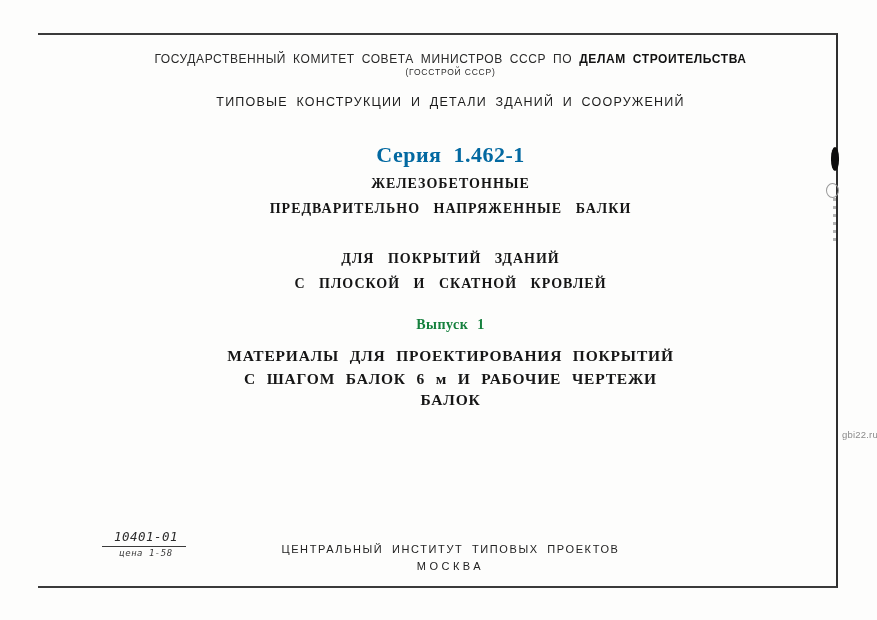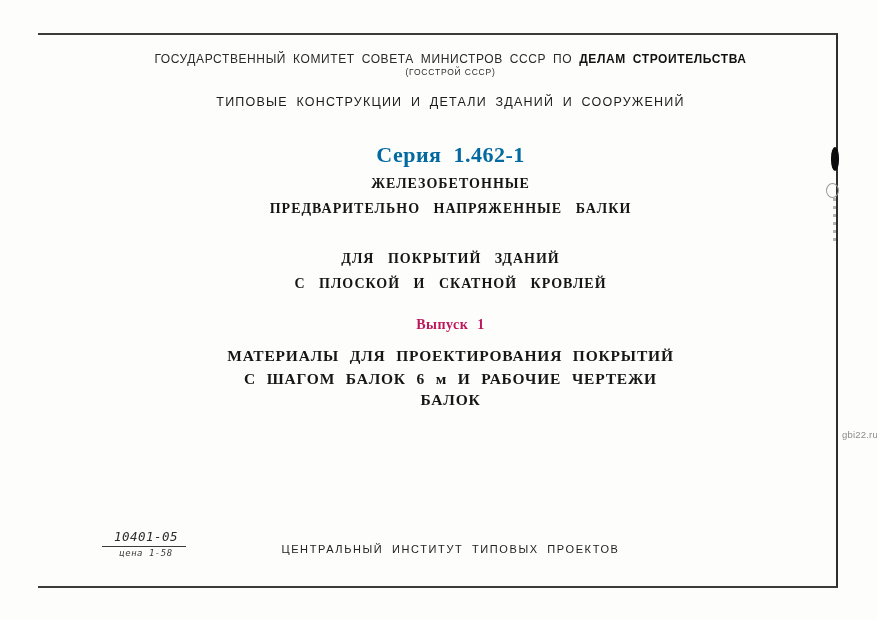--- a/index.html
+++ b/index.html
@@ -34,21 +34,21 @@
   .serif{font-family:"Liberation Serif","DejaVu Serif",serif;font-weight:700;}
 
   .series{top:142px;font-size:22px;letter-spacing:.5px;word-spacing:6px;color:#0369a1;}
   .title-l{font-size:14px;letter-spacing:1px;word-spacing:9px;color:#151515;}
   .t0{top:176px;}
   .t1{top:201px;}
   .t2{top:226px;}
   .t3{top:251px;}
   .t4{top:276px;}
 
-  .issue{top:317px;font-size:14px;letter-spacing:.5px;word-spacing:5px;color:#be185d;}
+  .issue{top:317px;font-size:14px;letter-spacing:.5px;word-spacing:5px;color:#15803d;}
 
   .sub-l{font-size:15.5px;letter-spacing:.8px;word-spacing:6px;color:#161616;}
   .s0{top:347px;}
   .s1{top:370px;}
   .s2{top:391px;}
 
   .footer-inst{top:543px;font-size:11px;letter-spacing:1.6px;word-spacing:4px;color:#222;}
   .footer-city{top:560px;font-size:11px;letter-spacing:3.5px;color:#222;}
 
   .stamp{
@@ -104,24 +104,25 @@
     <div class="line serif title-l t3">ДЛЯ ПОКРЫТИЙ ЗДАНИЙ</div>
     <div class="line serif title-l t4">С ПЛОСКОЙ И СКАТНОЙ КРОВЛЕЙ</div>
 
     <div class="line serif issue">Выпуск 1</div>
 
     <div class="line serif sub-l s0">МАТЕРИАЛЫ ДЛЯ ПРОЕКТИРОВАНИЯ ПОКРЫТИЙ</div>
     <div class="line serif sub-l s1">С ШАГОМ БАЛОК 6 м И РАБОЧИЕ ЧЕРТЕЖИ</div>
     <div class="line footer-inst">ЦЕНТРАЛЬНЫЙ ИНСТИТУТ ТИПОВЫХ ПРОЕКТОВ</div>
 
     <div class="line serif sub-l s2">БАЛОК</div>
+    <div class="line footer-city">МОСКВА</div>
   </div>
 
   <div class="stamp">
-    <div class="code">10401-05</div>
+    <div class="code">10401-01</div>
     <div class="rule"></div>
     <div class="price">цена 1-58</div>
   </div>
 
   <div class="watermark">gbi22.ru</div>
 
   <div class="ink-blob"></div>
   <div class="ink-ring"></div>
   <div class="ink-dashes"></div>
 

